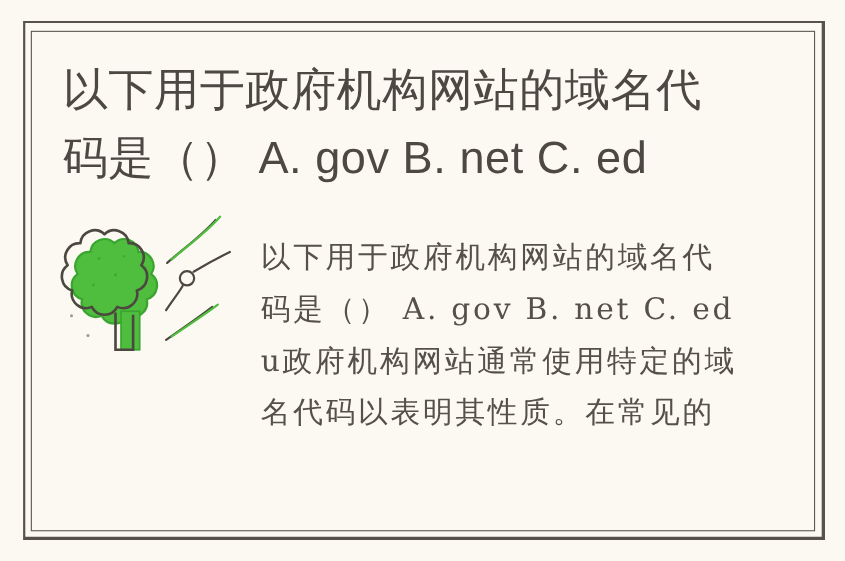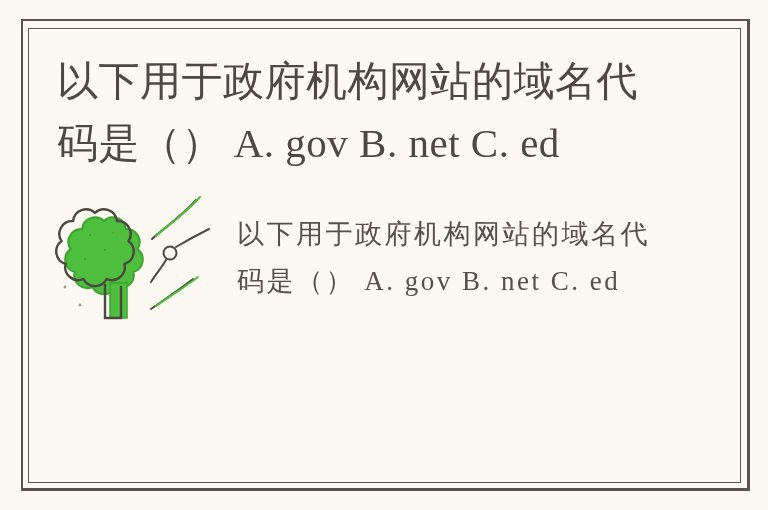--- a/index.html
+++ b/index.html
@@ -57,21 +57,20 @@
     width: 490px;
     font-family: "DejaVu Serif", serif;
     font-size: 27px;
     line-height: 47px;
     letter-spacing: 2.5px;
     color: #56504a;
     white-space: nowrap;
   }
   .article .line, .page-title .line {
     display: block;
-    font-family: Liberation Serif, serif;
   }
 </style>
 </head>
 <body>
 
 <div class="outer-frame">
   <div class="inner-frame"></div>
 </div>
 
 <div class="page-title">
@@ -111,13 +110,15 @@
     <path stroke="#4c483f" stroke-width="2" d="M121,65 C117,72 111,79 106,87"></path>
 
     <path stroke="#4c483f" stroke-width="2" d="M106,114 C119,105 135,94 148,84"></path>
     <path stroke-width="2" d="M111,111 C124,102 140,92 153,82" stroke="#4fbd3e"></path>
   </g>
 </svg>
 
 <div class="article">
   <span class="line">以下用于政府机构网站的域名代</span>
   <span class="line">码是（） A. gov B. net C. ed</span>
+  <span class="line">u政府机构网站通常使用特定的域</span>
+  <span class="line">名代码以表明其性质。在常见的</span>
 </div>
 
 </body></html>

